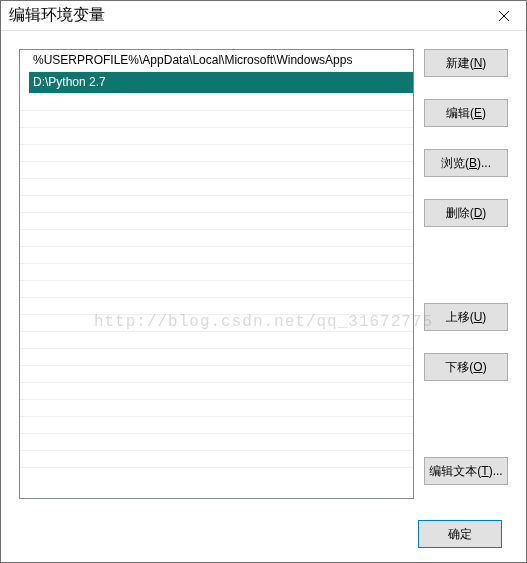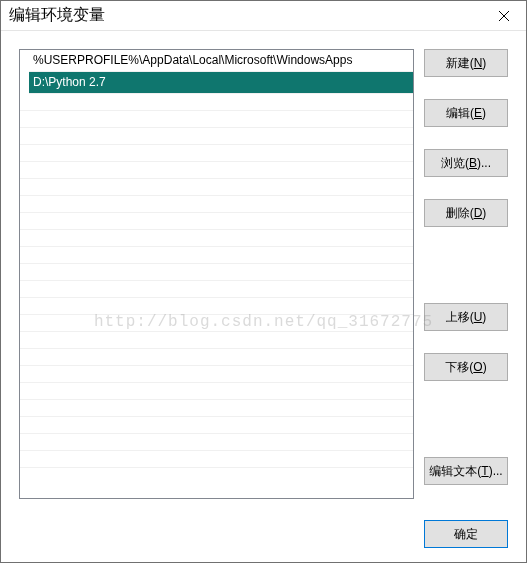--- a/index.html
+++ b/index.html
@@ -87,21 +87,21 @@
     .footer {
       position: absolute;
       bottom: 0;
       left: 0;
       right: 0;
       height: 56px;
       border-top: none;
       display: flex;
       justify-content: flex-end;
       align-items: center;
-      padding: 0 18px;
+      padding: 0 24px;
       gap: 25px;
     }
     .footer .btn {
       width: 84px;
     }
     .footer .btn.default {
       border-color: #0078d7;
     }
     .watermark {
       position: absolute;

